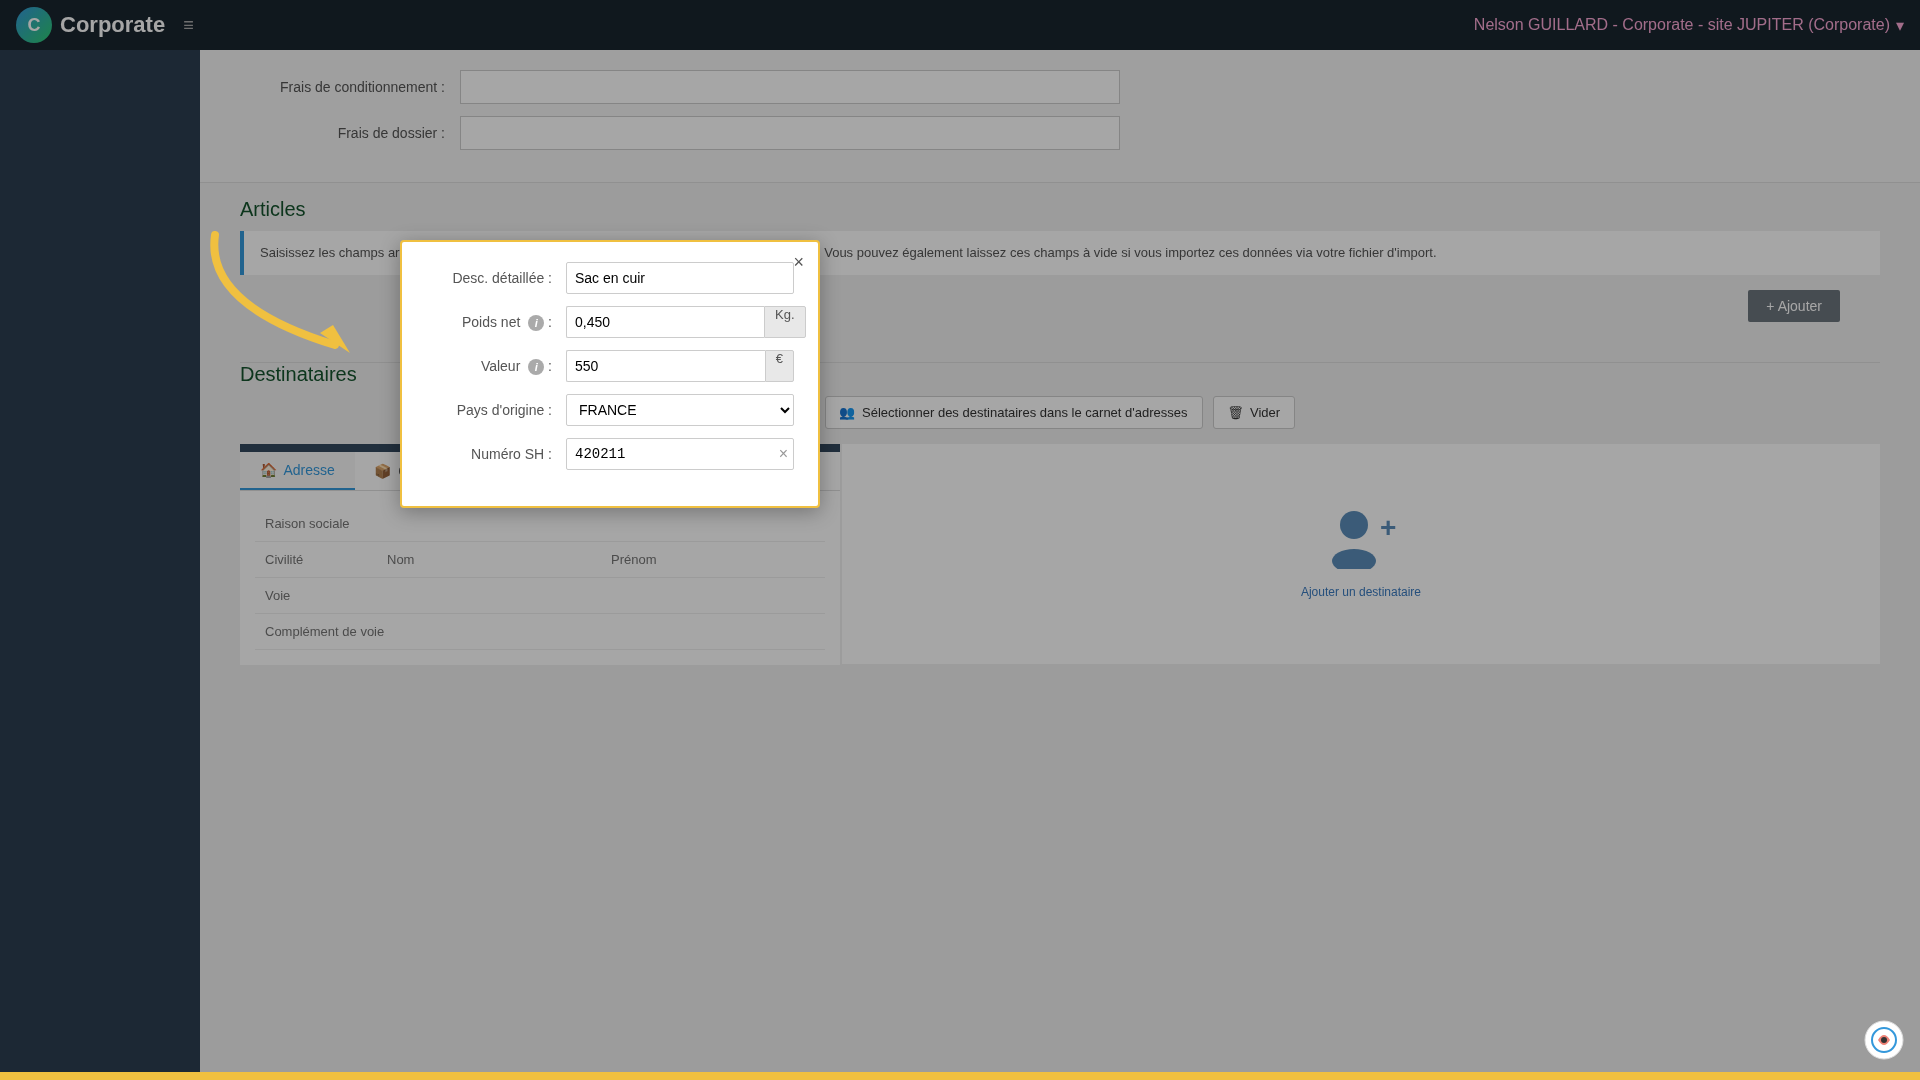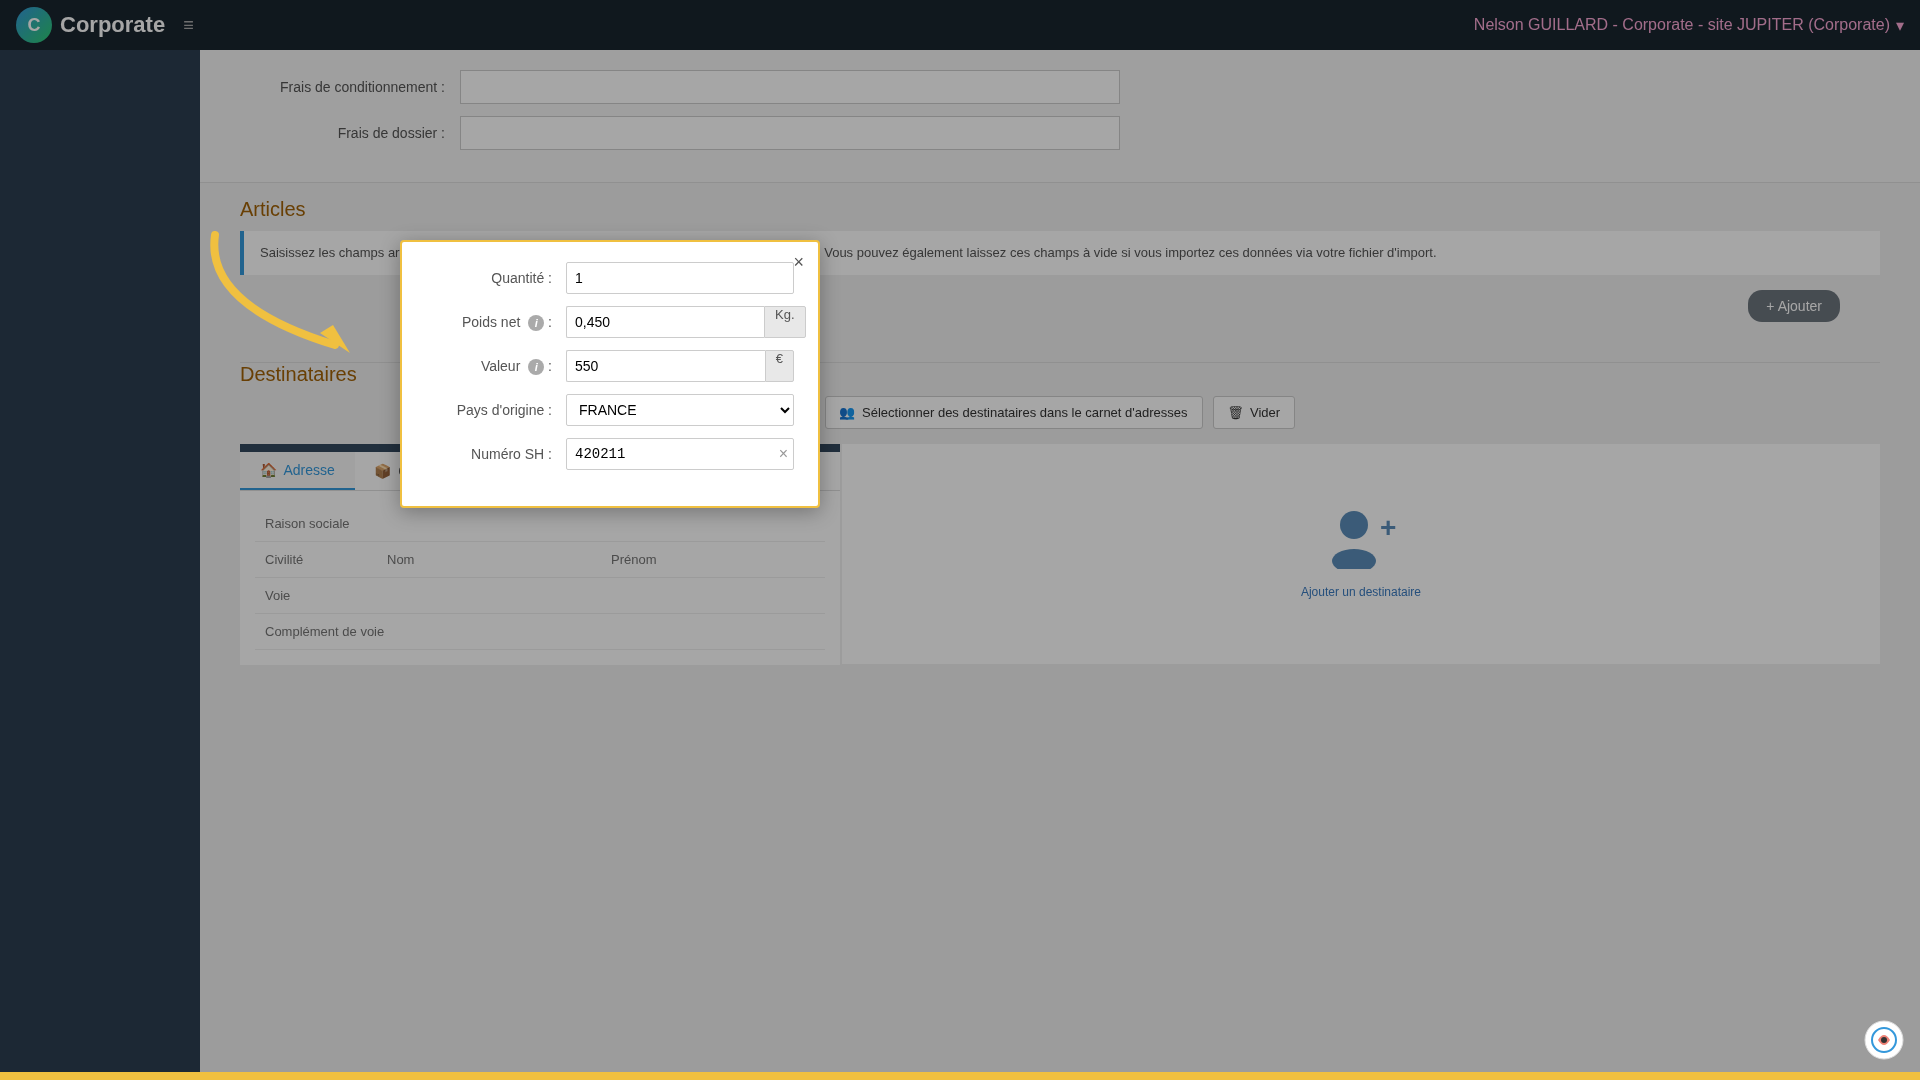--- a/index.html
+++ b/index.html
@@ -98,21 +98,21 @@
       border: 1px solid #ccc;
       background: white;
       padding: 0 10px;
       font-size: 14px;
       max-width: 660px;
     }
 
     
     .section-title {
       font-size: 20px;
-      color: #a16207;
+      color: #14532d;
       padding: 15px 40px 10px;
       border-top: 1px solid #ddd;
     }
 
     .info-box {
       margin: 0 40px 15px;
       padding: 12px 16px;
       background: white;
       border-left: 4px solid #3498db;
       font-size: 13px;
@@ -123,21 +123,21 @@
     .add-btn {
       display: block;
       margin: 0 40px 15px auto;
       margin-right: 40px;
       background: #6c757d;
       color: white;
       border: none;
       padding: 8px 18px;
       font-size: 14px;
       cursor: pointer;
-      border-radius: 14px;
+      border-radius: 2px;
       width: fit-content;
       float: right;
     }
 
     
     .destinataires-section {
       clear: both;
       padding: 15px 40px;
     }
 
@@ -510,25 +510,25 @@
 <div class="arrow-annotation">
   <svg class="yellow-arrow" viewBox="0 0 200 150" fill="none">
     <path d="M20 10 Q10 80 140 120" stroke="#f0c040" stroke-width="8" fill="none" stroke-linecap="round"></path>
     <polygon points="125,108 155,128 138,100" fill="#f0c040"></polygon>
   </svg>
 </div>
 
 <div class="modal">
   <button class="modal-close">×</button>
 
-
   <div class="modal-row">
-    <div class="modal-label">Quantité :</div>
-    <input class="modal-input" type="text" value="1" style="">
-  </div>
+    <div class="modal-label">Desc. détaillée :</div>
+    <input class="modal-input" type="text" value="Sac en cuir" style="">
+  </div>
+
 
   <div class="modal-row">
     <div class="modal-label">
       <span>Poids net</span>
       <span class="info-icon">i</span>
       <span> :</span>
     </div>
     <div class="modal-input-with-unit">
       <input class="modal-input" type="text" value="0,450" style="">
       <div class="unit-btn">Kg.</div>

